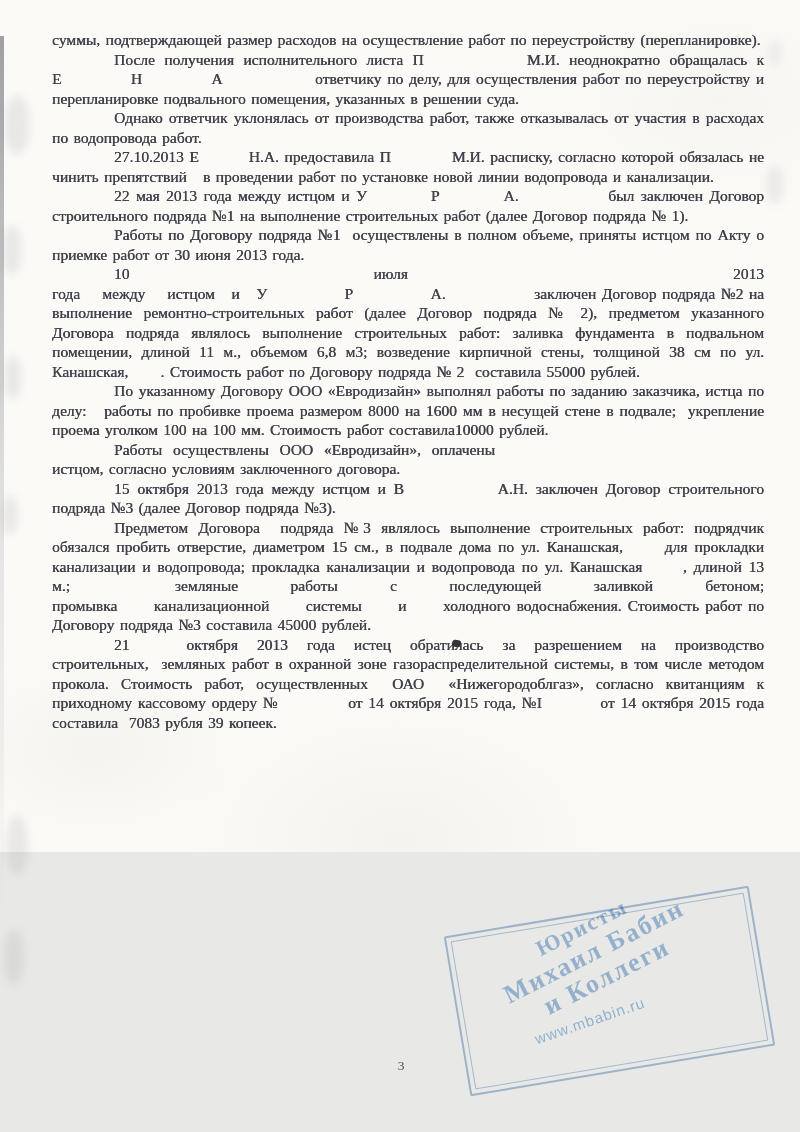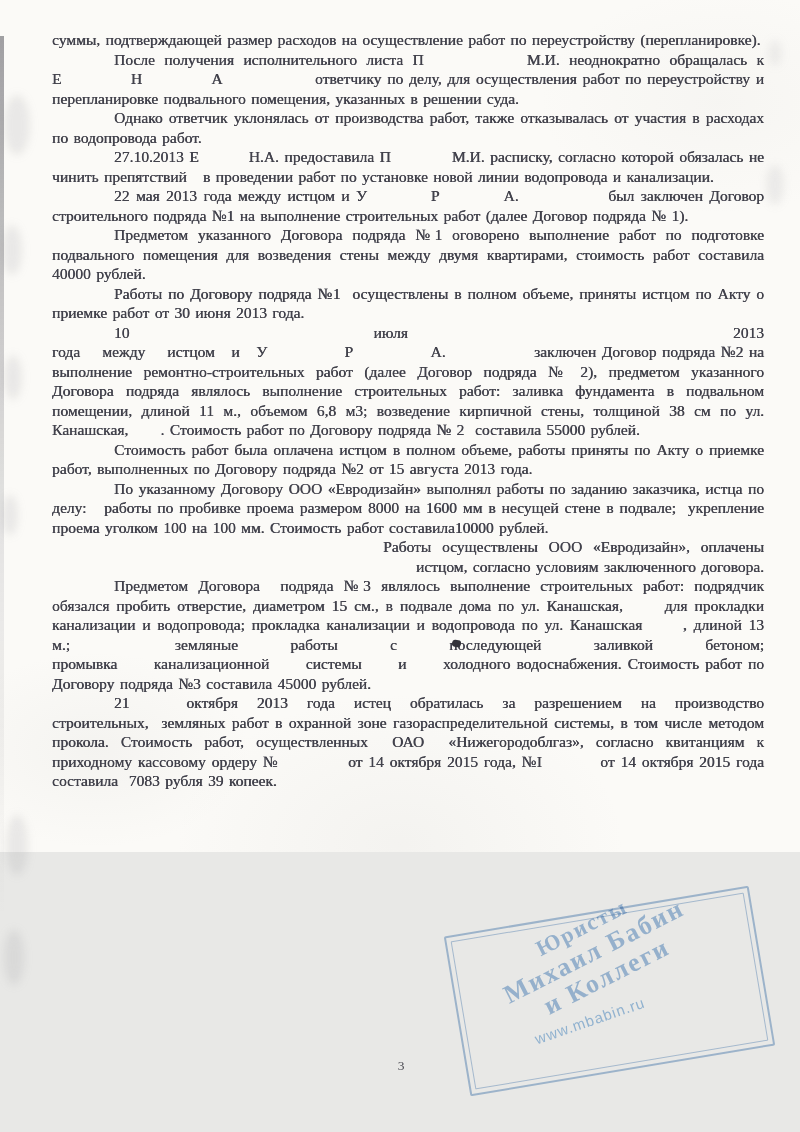--- a/index.html
+++ b/index.html
@@ -23,21 +23,21 @@
   }
   .textblock{
     position:absolute;left:52px;top:30px;width:712px;
     font-size:15.5px;line-height:19.5px;
     text-align:justify;
     word-spacing:1.5px;
     text-shadow:0.35px 0 0 currentColor;
   }
   .para{margin:0;}
   .para.indent{text-indent:62px;}
-  .para.preline{white-space:pre-line;text-align:right;}
+  .para.preline{white-space:pre-line;text-align:left;}
   
   .left-line{
     position:absolute;left:0;top:36px;width:4px;height:880px;
     background:linear-gradient(180deg, rgba(70,70,78,0.50), rgba(70,70,78,0.30) 28%,
       rgba(110,110,120,0.16) 55%, rgba(120,120,128,0.0) 100%);
     filter:blur(0.6px);
   }
   .smudge{position:absolute;border-radius:50%;background:rgba(128,128,138,0.14);filter:blur(4px);}
   .s1{left:4px;top:95px;width:26px;height:60px;}
   .s2{left:2px;top:225px;width:20px;height:50px;}
@@ -108,27 +108,26 @@
   <div class="smudge s6"></div>
   <div class="smudge s7"></div>
   <div class="smudge s8"></div>
 
   <div class="textblock">
     <p class="para">суммы, подтверждающей размер расходов на осуществление работ по переустройству (перепланировке).</p>
     <p class="para indent">После получения исполнительного листа П&nbsp;&nbsp;&nbsp;&nbsp;&nbsp;&nbsp;&nbsp;&nbsp;&nbsp;&nbsp; М.И. неоднократно обращалась к Е&nbsp;&nbsp;&nbsp;&nbsp;&nbsp;&nbsp;&nbsp;&nbsp;&nbsp;&nbsp;&nbsp;&nbsp;Н&nbsp;&nbsp;&nbsp;&nbsp;&nbsp;&nbsp;&nbsp;&nbsp;&nbsp;&nbsp;&nbsp;&nbsp;А&nbsp;&nbsp;&nbsp;&nbsp;&nbsp;&nbsp;&nbsp;&nbsp;&nbsp;&nbsp;&nbsp;&nbsp;&nbsp;&nbsp;&nbsp;&nbsp;ответчику по делу, для осуществления работ по переустройству и перепланировке подвального помещения, указанных в решении суда.</p>
     <p class="para indent">Однако ответчик уклонялась от производства работ, также отказывалась от участия в расходах по водопровода работ.</p>
     <p class="para indent">27.10.2013 Е&nbsp;&nbsp;&nbsp;&nbsp;&nbsp;&nbsp;&nbsp;&nbsp; Н.А. предоставила П&nbsp;&nbsp;&nbsp;&nbsp;&nbsp;&nbsp;&nbsp;&nbsp;&nbsp;&nbsp; М.И. расписку, согласно которой обязалась не чинить препятствий&nbsp;&nbsp; в проведении работ по установке новой линии водопровода и канализации.</p>
     <p class="para indent">22 мая 2013 года между истцом и У&nbsp;&nbsp;&nbsp;&nbsp;&nbsp;&nbsp;&nbsp;&nbsp;&nbsp;&nbsp;Р&nbsp;&nbsp;&nbsp;&nbsp;&nbsp;&nbsp;&nbsp;&nbsp;&nbsp;&nbsp;А.&nbsp;&nbsp;&nbsp;&nbsp;&nbsp;&nbsp;&nbsp;&nbsp;&nbsp;&nbsp;&nbsp;&nbsp;&nbsp;&nbsp;был заключен Договор строительного подряда №1 на выполнение строительных работ (далее Договор подряда № 1).</p>
-    <p class="para indent">Предметом указанного Договора подряда №1 оговорено выполнение работ по подготовке подвального помещения для возведения стены между двумя квартирами, стоимость работ составила 40000 рублей.</p>
     <p class="para indent">Работы по Договору подряда №1&nbsp; осуществлены в полном объеме, приняты истцом по Акту о приемке работ от 30 июня 2013 года.</p>
     <p class="para indent">10&nbsp;&nbsp;&nbsp;июля&nbsp;&nbsp;&nbsp;&nbsp;2013 года&nbsp;&nbsp;&nbsp;&nbsp;между&nbsp;&nbsp;&nbsp;&nbsp;истцом&nbsp;&nbsp;&nbsp;и&nbsp;&nbsp;&nbsp;У&nbsp;&nbsp;&nbsp;&nbsp;&nbsp;&nbsp;&nbsp;&nbsp;&nbsp;&nbsp;&nbsp;&nbsp;&nbsp;&nbsp;Р&nbsp;&nbsp;&nbsp;&nbsp;&nbsp;&nbsp;&nbsp;&nbsp;&nbsp;&nbsp;&nbsp;&nbsp;&nbsp;&nbsp;А.&nbsp;&nbsp;&nbsp;&nbsp;&nbsp;&nbsp;&nbsp;&nbsp;&nbsp;&nbsp;&nbsp;&nbsp;&nbsp;&nbsp;&nbsp;&nbsp;заключен Договор подряда №2 на выполнение ремонтно-строительных работ (далее Договор подряда № 2), предметом указанного Договора подряда являлось выполнение строительных работ: заливка фундамента в подвальном помещении, длиной 11 м., объемом 6,8 м3; возведение кирпичной стены, толщиной 38 см по ул. Канашская,&nbsp;&nbsp;&nbsp;&nbsp;&nbsp;&nbsp;. Стоимость работ по Договору подряда № 2&nbsp; составила 55000 рублей.</p>
-    <p class="para indent">Стоимость работ была оплачена истцом в полном объеме, работы приняты по Акту о приемке работ, выполненных по Договору подряда №2 от 15 августа 2013 года.</p>
     <p class="para indent">По указанному Договору ООО «Евродизайн» выполнял работы по заданию заказчика, истца по делу:&nbsp;&nbsp;&nbsp;работы по пробивке проема размером 8000 на 1600 мм в несущей стене в подвале;&nbsp;&nbsp;укрепление проема уголком 100 на 100 мм. Стоимость работ составила10000 рублей.</p>
     <p class="para indent preline">Работы&nbsp;&nbsp;осуществлены&nbsp;&nbsp;ООО&nbsp;&nbsp;«Евродизайн»,&nbsp;&nbsp;оплачены
 истцом, согласно условиям заключенного договора.</p>
+    <p class="para indent">15 октября 2013 года между истцом и В&nbsp;&nbsp;&nbsp;&nbsp;&nbsp;&nbsp;&nbsp;&nbsp;&nbsp;&nbsp;&nbsp;&nbsp;А.Н. заключен Договор строительного подряда №3 (далее Договор подряда №3).</p>
     <p class="para indent">Предметом Договора&nbsp;&nbsp;подряда №3 являлось выполнение строительных работ: подрядчик обязался пробить отверстие, диаметром 15 см., в подвале дома по ул. Канашская,&nbsp;&nbsp;&nbsp;&nbsp;&nbsp;&nbsp;для прокладки канализации и водопровода; прокладка канализации и водопровода по ул. Канашская&nbsp;&nbsp;&nbsp;&nbsp;&nbsp;&nbsp;, длиной 13 м.;&nbsp;&nbsp;земляные работы с последующей заливкой бетоном; промывка&nbsp;&nbsp;&nbsp;&nbsp;&nbsp;&nbsp;канализационной&nbsp;&nbsp;&nbsp;&nbsp;&nbsp;&nbsp;системы&nbsp;&nbsp;&nbsp;&nbsp;&nbsp;&nbsp;и&nbsp;&nbsp;&nbsp;&nbsp;&nbsp;&nbsp;холодного водоснабжения. Стоимость работ по Договору подряда №3 составила 45000 рублей.</p>
     <p class="para indent">21&nbsp;&nbsp;&nbsp;октября 2013 года истец обратилась за разрешением на производство строительных,&nbsp;&nbsp;земляных работ в охранной зоне газораспределительной системы, в том числе методом прокола. Стоимость работ, осуществленных&nbsp;&nbsp;ОАО&nbsp;&nbsp;«Нижегородоблгаз», согласно квитанциям к приходному кассовому ордеру №&nbsp;&nbsp;&nbsp;&nbsp;&nbsp;&nbsp;&nbsp;&nbsp;&nbsp;&nbsp;&nbsp;&nbsp;от 14 октября 2015 года, №I&nbsp;&nbsp;&nbsp;&nbsp;&nbsp;&nbsp;&nbsp;&nbsp;&nbsp;&nbsp;от 14 октября 2015 года составила&nbsp;&nbsp;7083 рубля 39 копеек.</p>
   </div>
 
   <div class="ink-blob"></div>
 
   <div class="stamp">
     <div class="stamp-inner"></div>
   </div>
 

